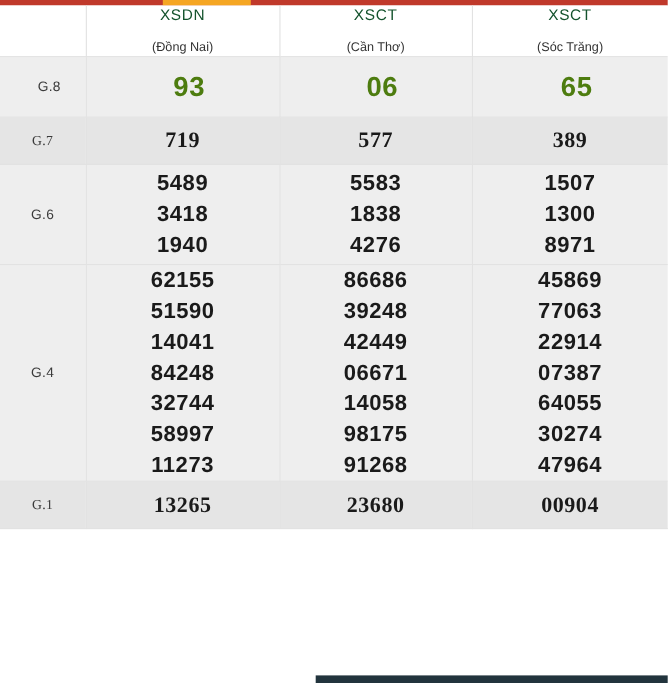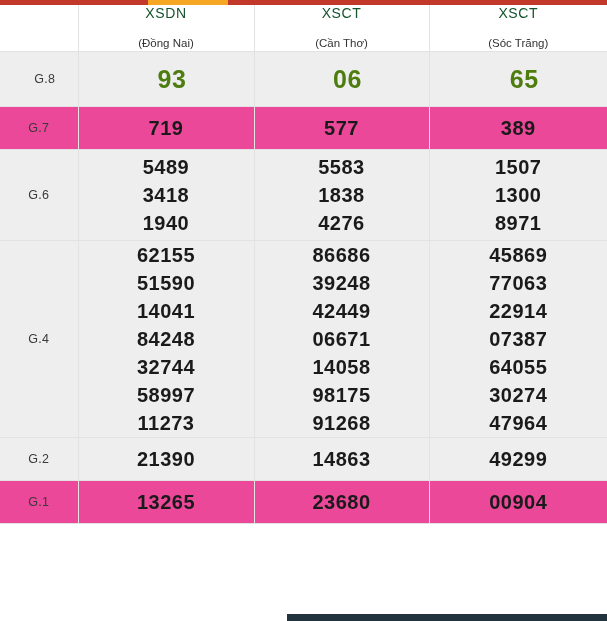--- a/index.html
+++ b/index.html
@@ -56,21 +56,21 @@
   .prov-name{
     display:block;
     color:#333333;
     font-size:11.5px;
     line-height:15px;
     margin-top:14px;
   }
 
   
   tbody tr.alt td{background:#EEEEEE;}
-  tbody tr.plain td{background:#ec4899;}
+  tbody tr.plain td{background:#e5e5e5;font-family:Liberation Serif, serif;}
 
   td.label{
     color:#3A3A3A;
     font-size:12.5px;
     letter-spacing:0.3px;
     text-align:center;
   }
 
   td.nums{
     font-size:20px;
@@ -201,32 +201,20 @@
           <span class="n">77063</span>
           <span class="n">22914</span>
           <span class="n">07387</span>
           <span class="n">64055</span>
           <span class="n">30274</span>
           <span class="n">47964</span>
         </td>
       </tr>
 
 
-      <tr class="alt r-g2">
-        <td class="label">G.2</td>
-        <td class="nums">
-          <span class="n">21390</span>
-        </td>
-        <td class="nums">
-          <span class="n">14863</span>
-        </td>
-        <td class="nums">
-          <span class="n">49299</span>
-        </td>
-      </tr>
 
       <tr class="plain r-g1">
         <td class="label">G.1</td>
         <td class="nums">
           <span class="n">13265</span>
         </td>
         <td class="nums">
           <span class="n">23680</span>
         </td>
         <td class="nums">

